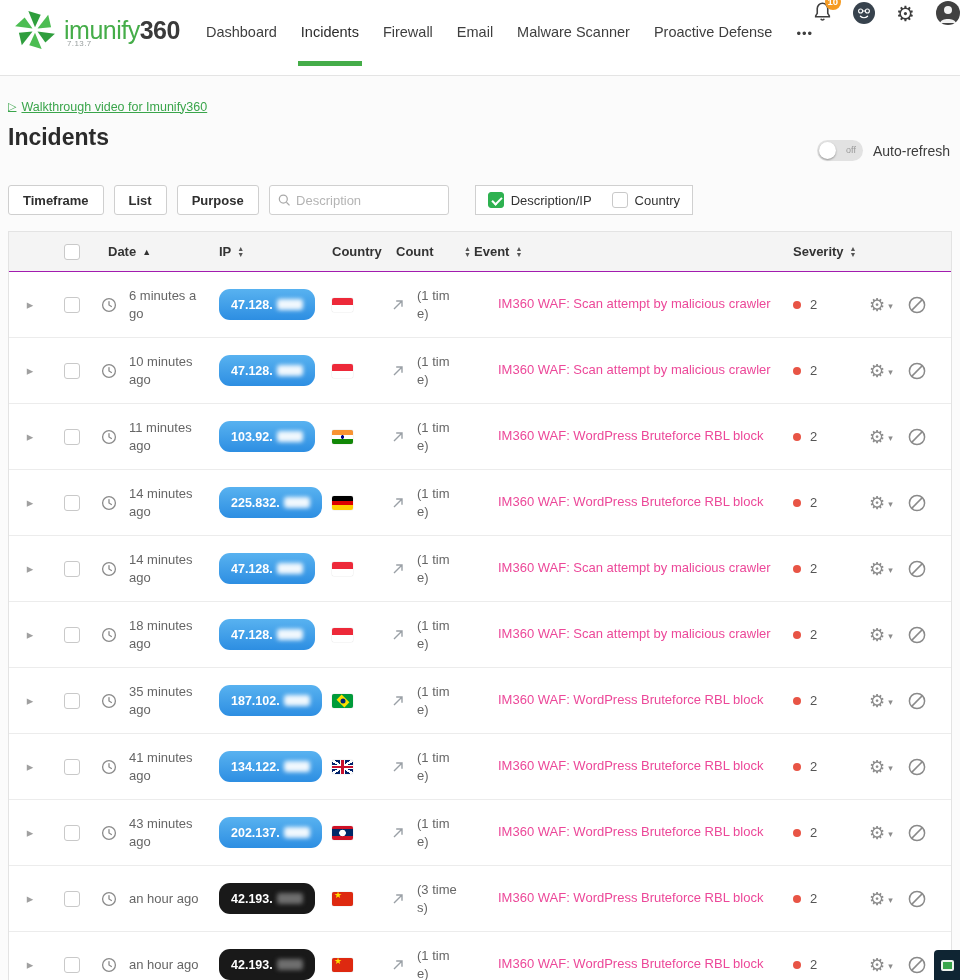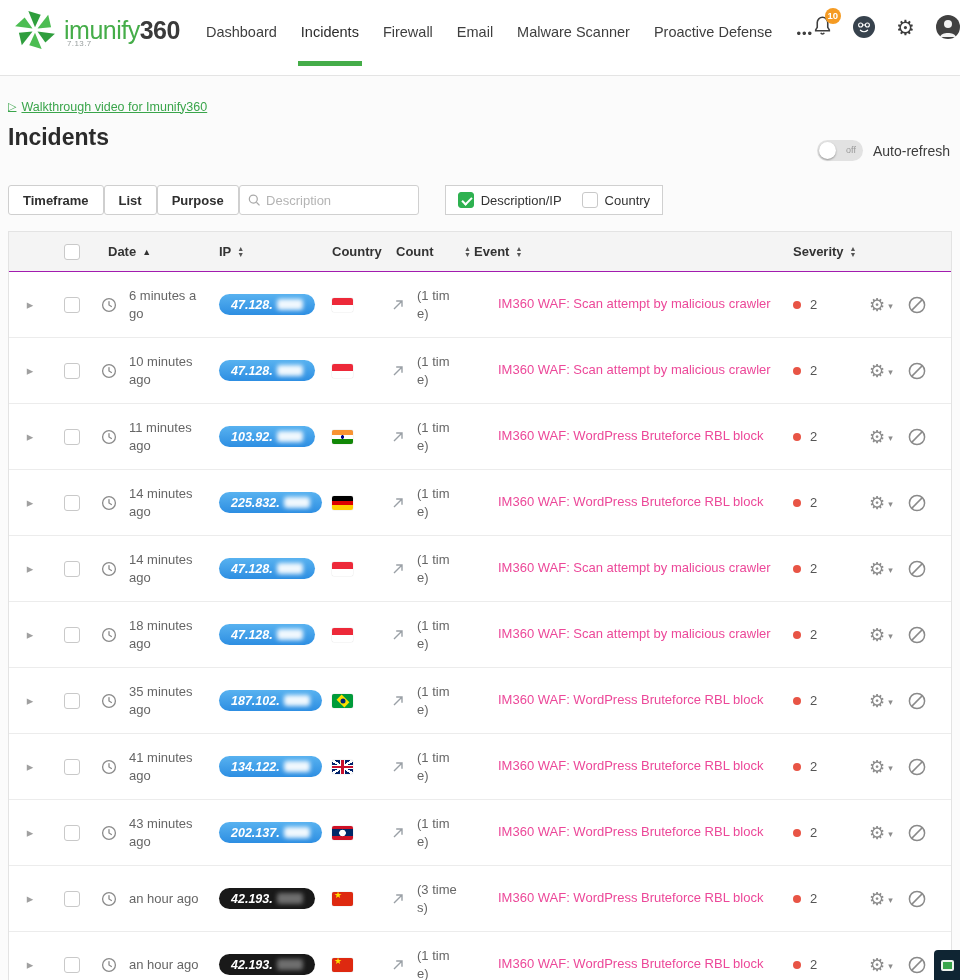--- a/index.html
+++ b/index.html
@@ -24,21 +24,21 @@
   .brand-version { position:absolute; left:53px; top:39px; font-size:8px; color:#9aa0a0; letter-spacing:.4px; }
 
   .nav { display:flex; gap:24px; margin-left:26px; padding-top:24px; }
   .nav-item { font-size:14.5px; color:#3f3f3f; position:relative; cursor:pointer; white-space:nowrap; }
   .nav-item.active { color:#2b2b2b; }
   .nav-item.active::after {
     content:''; position:absolute; left:-3px; right:-3px; top:37px; height:5px; background:#45ad49;
   }
   .nav-more { font-size:13px; letter-spacing:1px; color:#3f3f3f; padding-top:2px; }
 
-  .header-icons { margin-left:auto; display:flex; align-items:center; gap:20px; padding-top:14px; }
+  .header-icons { margin-left:auto; display:flex; align-items:center; gap:20px; padding-top:0; }
   .bell-wrap { position:relative; cursor:pointer; }
   .badge {
     position:absolute; top:-7px; right:-9px; min-width:16px; height:16px; border-radius:8px;
     background:#f59b23; color:#fff; font-size:9.5px; font-weight:bold;
     display:flex; align-items:center; justify-content:center; padding:0 3px;
   }
   .gear-glyph { font-size:21px; color:#3d3d3d; cursor:pointer; line-height:1; }
 
   
   .content { padding:20px 8px 0; }
@@ -49,21 +49,21 @@
   .auto-refresh { position:absolute; top:140px; right:10px; display:flex; align-items:center; gap:10px; }
   .toggle { width:46px; height:21px; border-radius:11px; background:#e2e2e2; position:relative; cursor:pointer; }
   .toggle-knob { position:absolute; left:2px; top:2px; width:17px; height:17px; border-radius:50%; background:#fff; box-shadow:0 1px 2px rgba(0,0,0,.35); }
   .toggle-state { position:absolute; right:7px; top:5px; font-size:9px; color:#9a9a9a; }
   .auto-refresh-label { font-size:14px; color:#3c3c3c; }
 
   
   .filter-bar { display:flex; align-items:center; margin-top:34px; }
   .filter-btn {
     height:30px; padding:0 14px; background:#fff; border:1px solid #cfcfcf; border-radius:3px;
-    font-size:13px; font-weight:bold; color:#2f2f2f; margin-right:0; cursor:pointer;
+    font-size:13px; font-weight:bold; color:#2f2f2f; margin-right:10px; cursor:pointer;
     font-family:"Liberation Sans", sans-serif;
   }
   .search-box {
     height:30px; width:180px; border:1px solid #d0d0d0; border-radius:3px; background:#fff;
     display:flex; align-items:center; padding:0 8px; gap:6px;
   }
   .search-box input { border:none; outline:none; width:100%; font-size:13px; color:#333; font-family:"Liberation Sans", sans-serif; }
   .search-box input::placeholder { color:#b4b4b4; }
   .check-group {
     margin-left:26px; height:30px; border:1px solid #d0d0d0; background:#fff;
@@ -113,22 +113,22 @@
   .sev-val { font-size:13px; color:#555; }
   .c-actions { gap:14px; }
   .gear-btn { display:inline-flex; align-items:flex-end; gap:3px; cursor:pointer; color:#8c8c8c; }
   .gear-btn .g { font-size:18px; line-height:1; }
   .gear-btn .d { font-size:9px; line-height:1.6; }
   .ban-btn { cursor:pointer; display:inline-flex; }
 
   
   .ip-pill {
     display:inline-flex; align-items:center; justify-content:center; gap:4px;
-    min-width:94px; height:21px; padding:0 12px; border-radius:11px;
-    color:#fff; font-size:12.5px; font-weight:bold; cursor:pointer;font-style:italic;
+    min-width:94px; height:31px; padding:0 12px; border-radius:11px;
+    color:#fff; font-size:12.5px; font-weight:bold; cursor:pointer;
   }
   .pill-blue { background:linear-gradient(180deg,#58b2f0,#2d8ee2); }
   .pill-black { background:#191919; }
   .ip-blur { width:26px; height:11px; border-radius:3px; filter:blur(2px); }
   .pill-blue .ip-blur { background:rgba(255,255,255,.92); }
   .pill-black .ip-blur { background:#6e6e6e; }
 
   
   .flag { width:21px; height:14px; border-radius:2px; display:inline-block; position:relative; overflow:hidden; box-shadow:0 0 1px rgba(0,0,0,.35); flex:none; }
   .flag-sg { background:linear-gradient(180deg,#ed2939 0 50%, #fff 50% 100%); }

